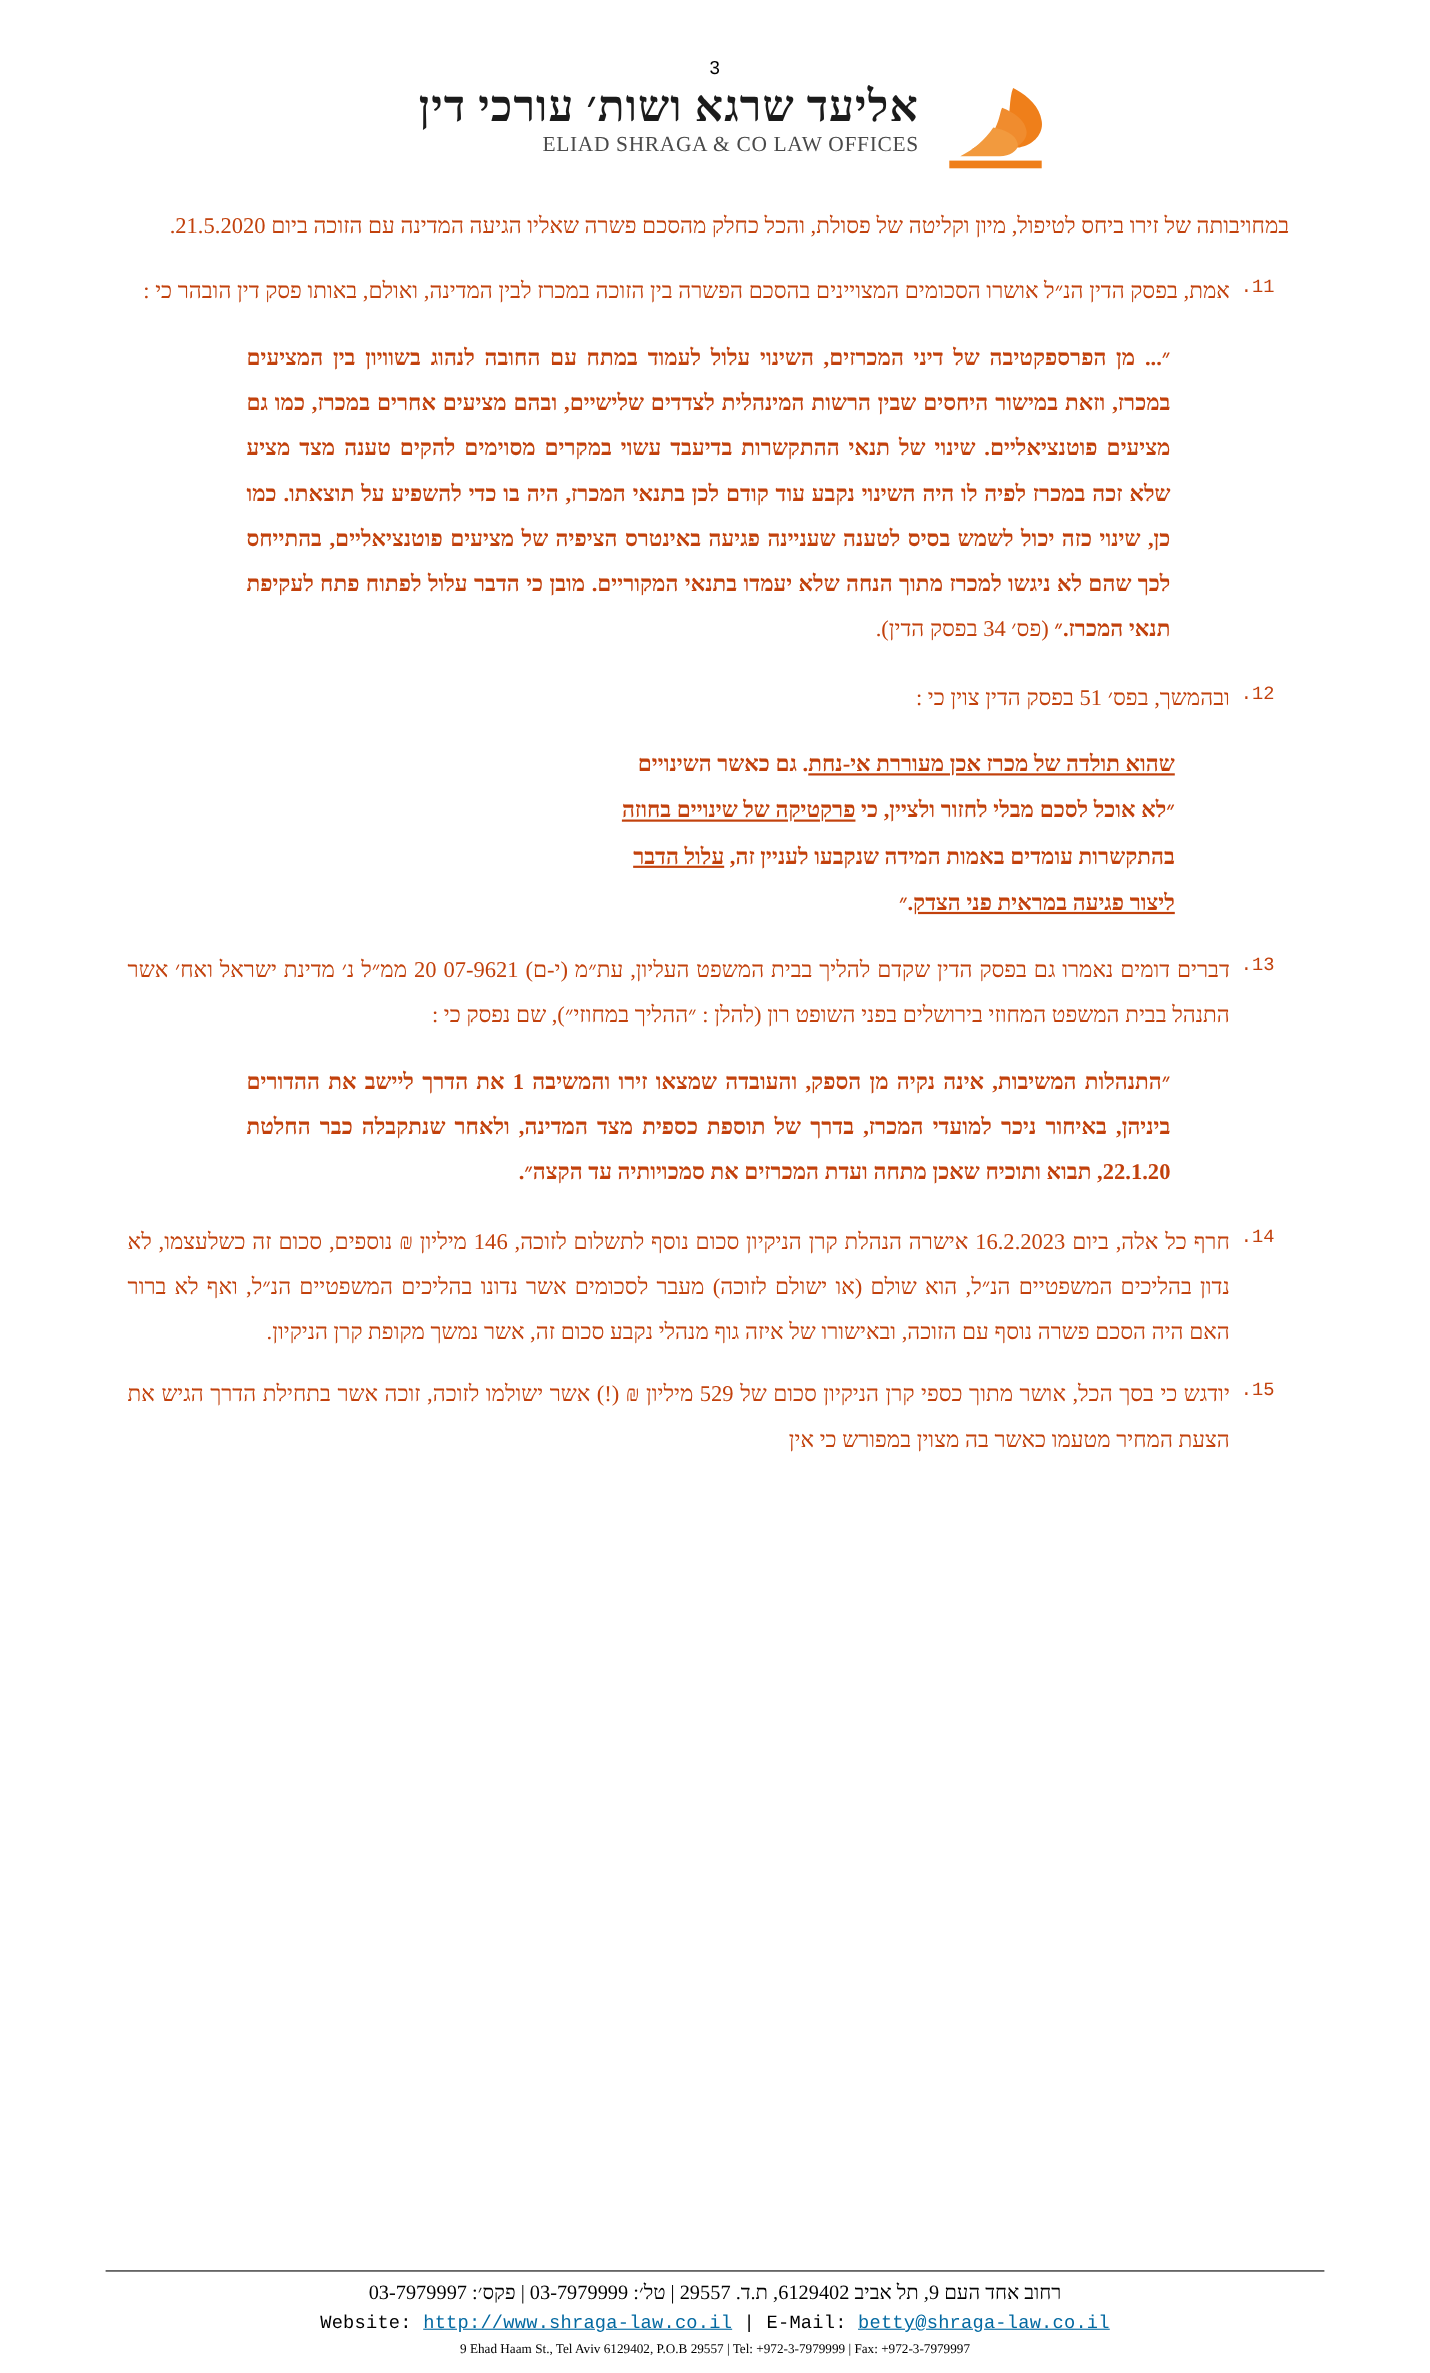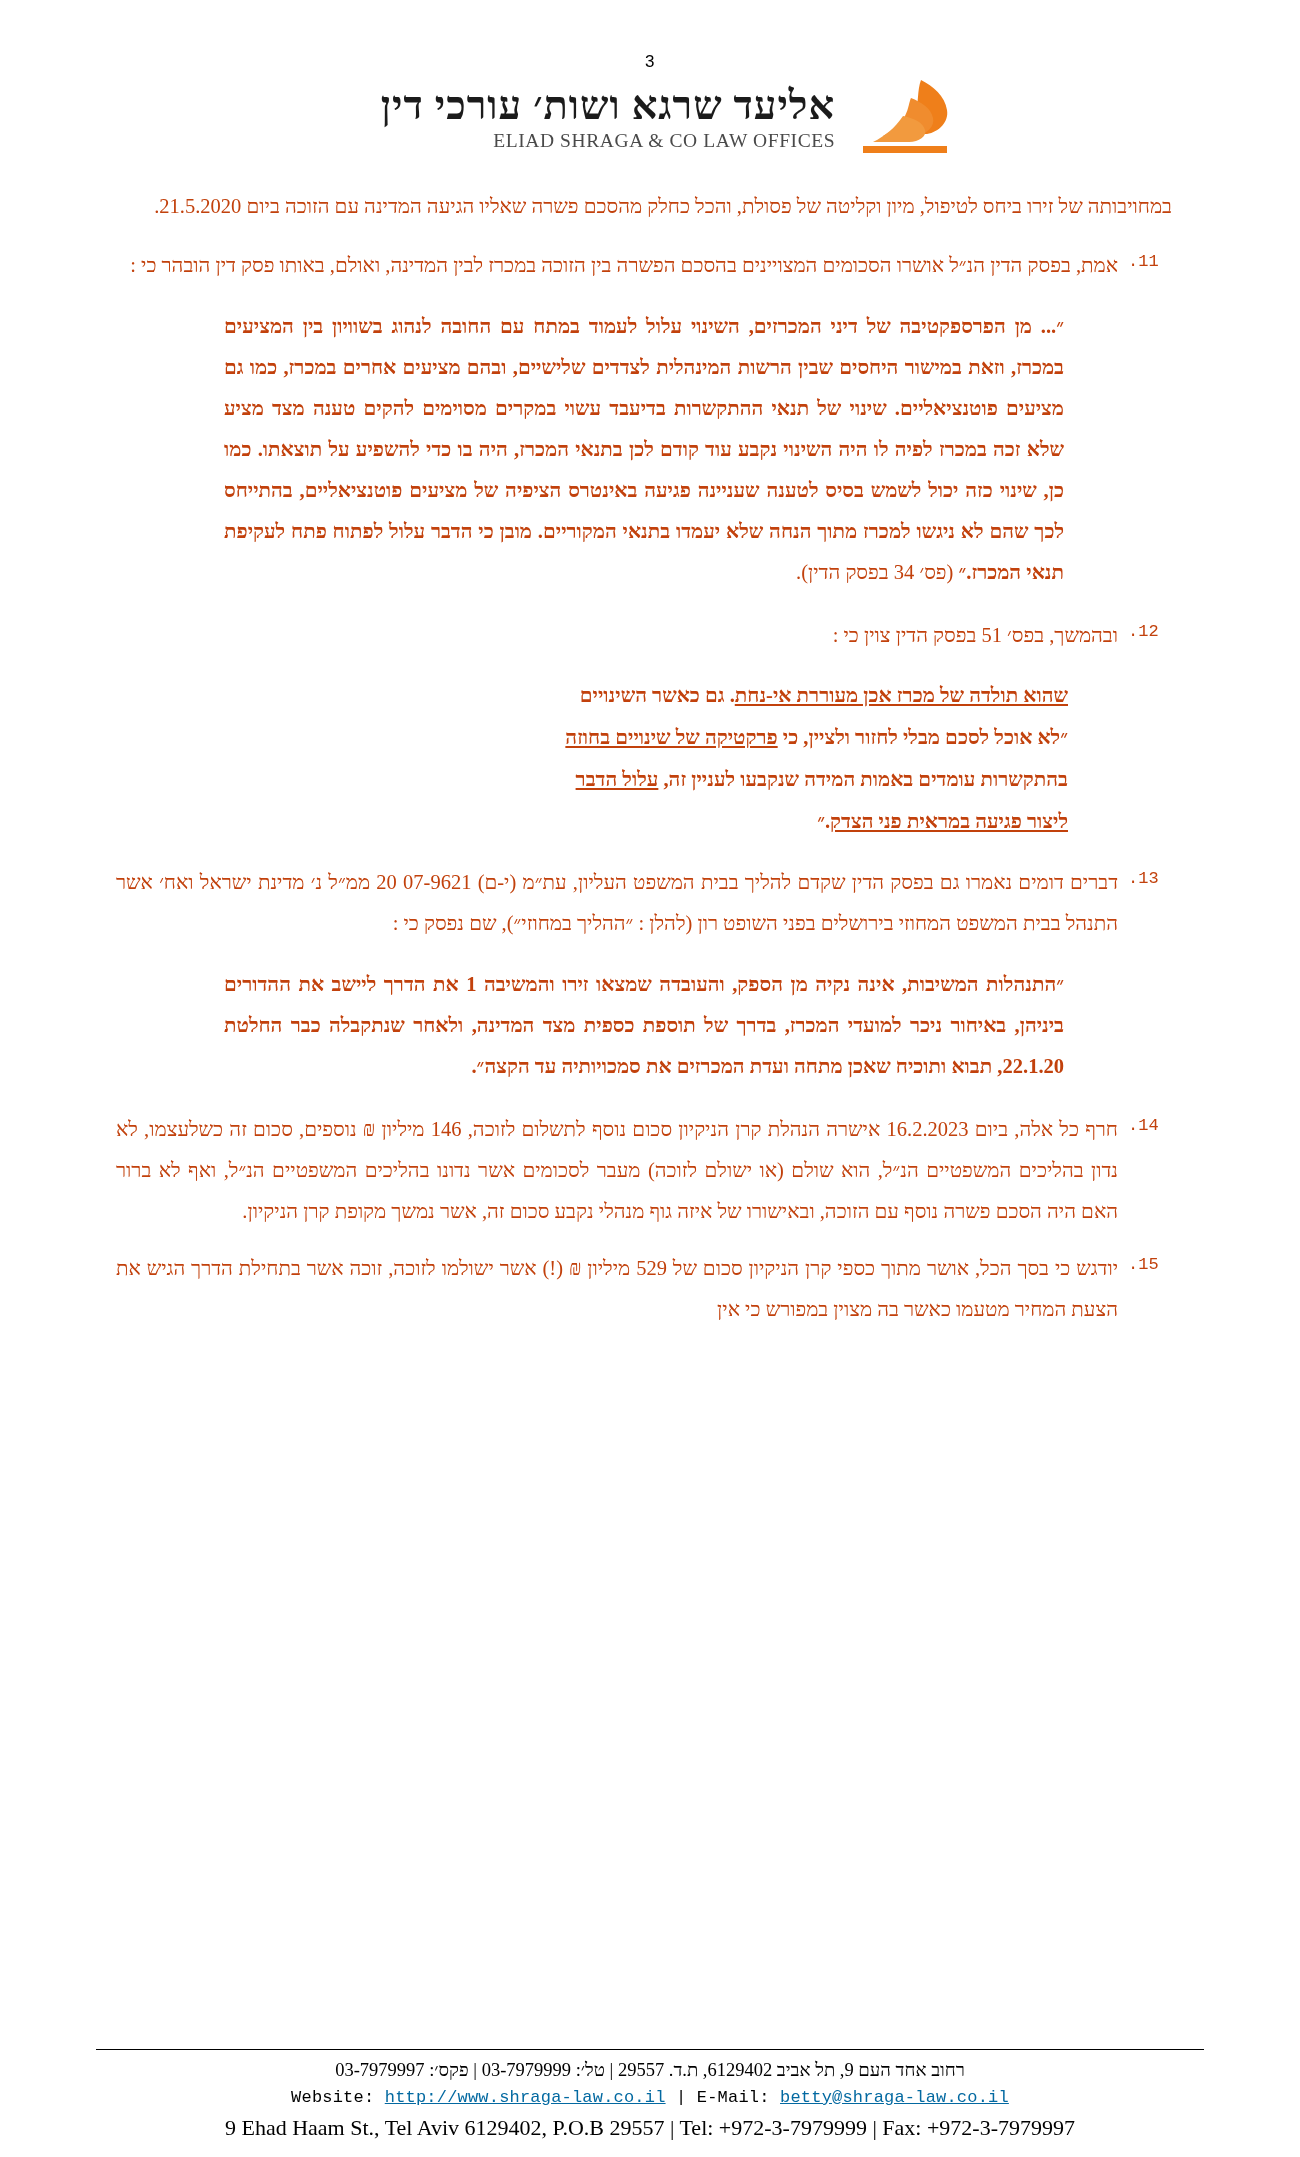--- a/index.html
+++ b/index.html
@@ -32,21 +32,21 @@
   .page-number {
     font-size: 17px;
     color: #000;
     text-align: center;
     margin-bottom: 4px;
     letter-spacing: 0.5px;
   }
   .logo-block {
     display: flex;
     flex-direction: row-reverse;
-    align-items: center;
+    align-items: flex-start;
     justify-content: center;
     gap: 24px;
     direction: rtl;
     padding-left: 32px;
   }
   .logo-text {
     text-align: right;
     line-height: 1.05;
   }
   .logo-he {
@@ -152,21 +152,21 @@
   }
   .footer-line.ltr {
     direction: ltr;
     font-family: "Liberation Mono", monospace;
     font-size: 17px;
     letter-spacing: 0.2px;
   }
   .footer-line.ltr2 {
     direction: ltr;
     font-family: "Liberation Serif", serif;
-    font-size: 22px;
+    font-size: 12px;
   }
   .footer-link {
     color: #0369a1;
     text-decoration: underline;
   }
 </style>
 </head>
 <body>
 
 <div class="page">

